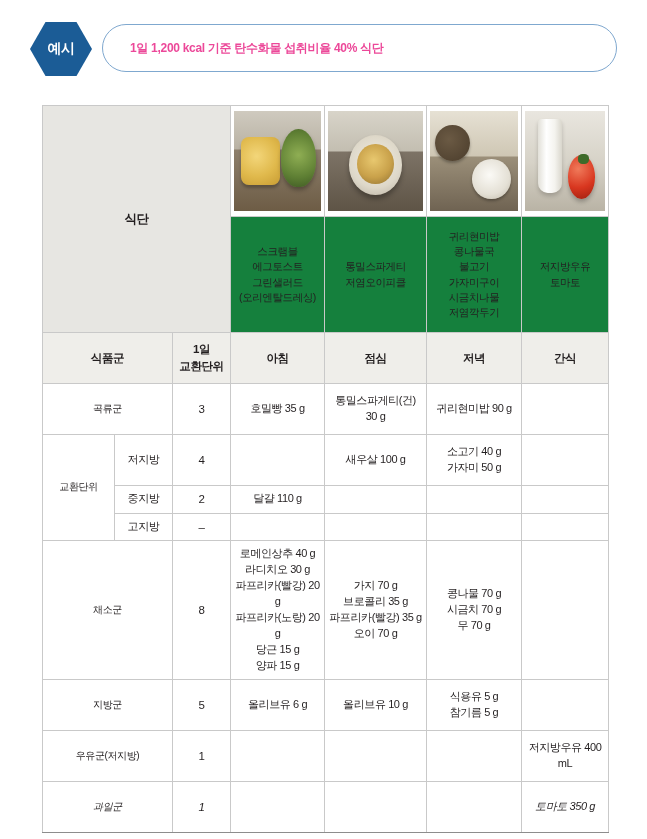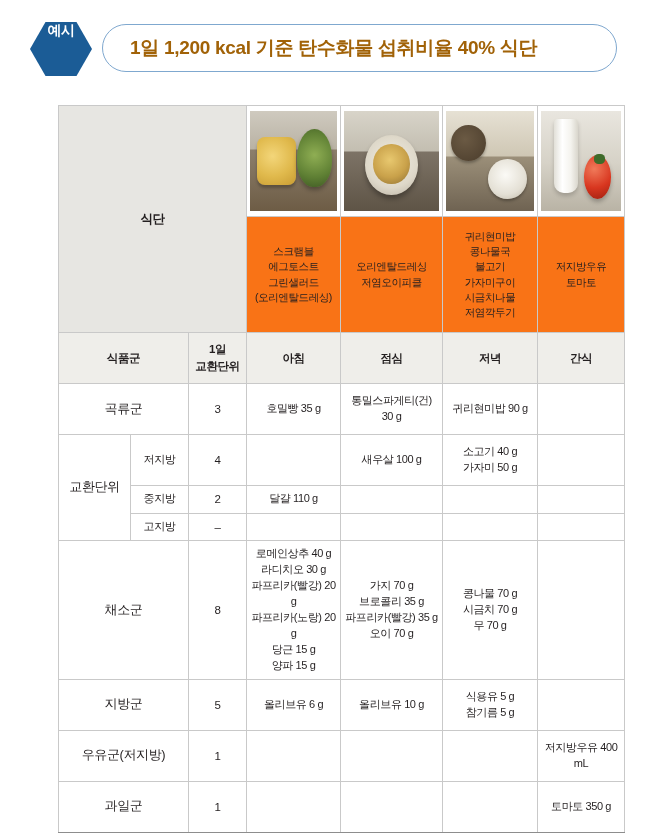--- a/index.html
+++ b/index.html
@@ -39,35 +39,36 @@
     border-radius: 24px;
     background: #ffffff;
     box-sizing: border-box;
   }
   .header-title {
     position: absolute;
     left: 100px;
     top: 0;
     height: 52px;
     line-height: 48px;
-    font-size: 19px;
-    font-weight: bold;
-    color: #a16207;
+    font-size: 12px;
+    font-weight: bold;
+    color: #ec4899;
     letter-spacing: -0.3px;
     white-space: nowrap;
   }
   .hex {
     position: absolute;
     left: 0;
     top: -2px;
     width: 62px;
     height: 54px;
     background: #1b5c96;
     clip-path: polygon(25% 0%, 75% 0%, 100% 50%, 75% 100%, 25% 100%, 0% 50%);
     display: flex;
+    align-items: center;
     justify-content: center;
   }
   .hex span {
     color: #ffffff;
     font-size: 14px;
     font-weight: bold;
     letter-spacing: -0.5px;
   }
 
   
@@ -75,41 +76,40 @@
     position: absolute;
     left: 42px;
     top: 105px;
     width: 566px;
   }
   table.diet {
     border-collapse: collapse;
     width: 566px;
     table-layout: fixed;
     font-size: 11px;
-    margin-left: 16px;
   }
   table.diet td {
     border: 1px solid #c9c9c9;
     text-align: center;
     vertical-align: middle;
     padding: 5px 3px;
     letter-spacing: -0.4px;
     line-height: 1.45;
     color: #231f20;
   }
   .topband td {
     border-top: 1px solid #9a9a9a;
   }
   .hdr-gray {
     background: #e7e6e2;
     font-weight: bold;
     font-size: 12px;
   }
   .menu-cell {
-    background: #f97316;
+    background: #15803d;
     font-size: 10.5px;
     vertical-align: top;
     padding-top: 4px;
     height: 105px;
   }
   .photo-row td {
     padding: 0;
     height: 100px;
     border-bottom: none;
   }
@@ -122,28 +122,28 @@
     font-size: 12.5px;
   }
   .sub-hdr td {
     background: #efeeea;
     font-weight: bold;
     font-size: 11.5px;
     height: 40px;
   }
   .grp-name {
     font-weight: normal;
-    font-size: 13px;
+    font-size: 10px;
   }
   .unit {
     font-size: 11.5px;
   }
   .row-tall td { height: 40px; }
   .thickline { border-top: 1px solid #8d8d8d !important; }
-  .thickbottom { border-bottom: 1px solid #8d8d8d !important; }
+  .thickbottom { border-bottom: 1px solid #8d8d8d !important; font-style: italic; }
 
   
   .photo {
     width: 100%;
     height: 100px;
     position: relative;
     overflow: hidden;
   }
   
   .ph1 { background: linear-gradient(#cfcabf 0%, #b9b2a4 38%, #8d7f6c 39%, #6d5c45 100%); }
@@ -270,21 +270,21 @@
             <div class="ph-inner-leaf"></div>
           </div>
         </td>
       </tr>
 
       <tr class="menu-row">
         <td class="menu-cell multi">스크램블
 에그토스트
 그린샐러드
 (오리엔탈드레싱)</td>
-        <td class="menu-cell multi">오리엔탈드레싱
+        <td class="menu-cell multi">통밀스파게티
 저염오이피클</td>
         <td class="menu-cell multi">귀리현미밥
 콩나물국
 불고기
 가자미구이
 시금치나물
 저염깍두기</td>
         <td class="menu-cell multi">저지방우유
 토마토</td>
       </tr>

